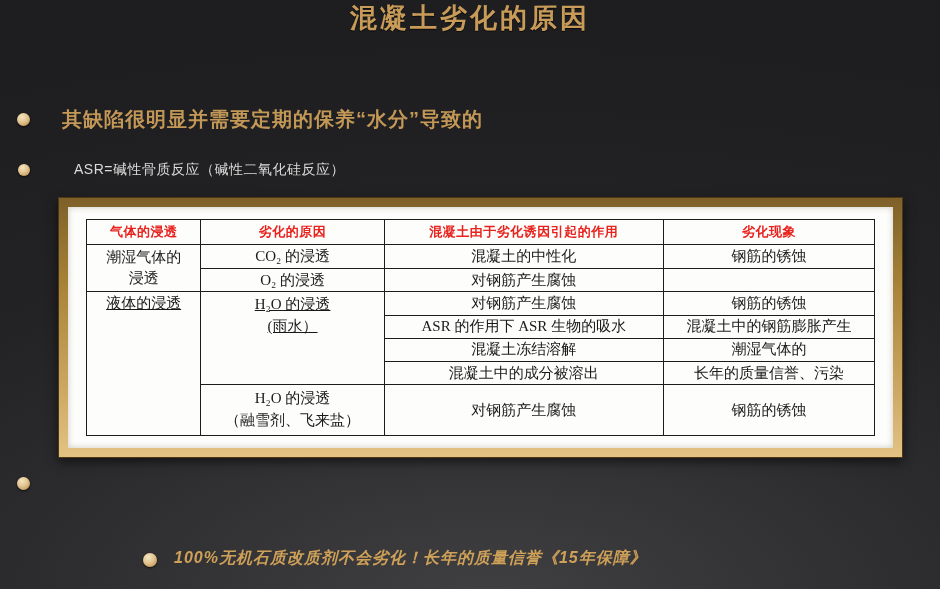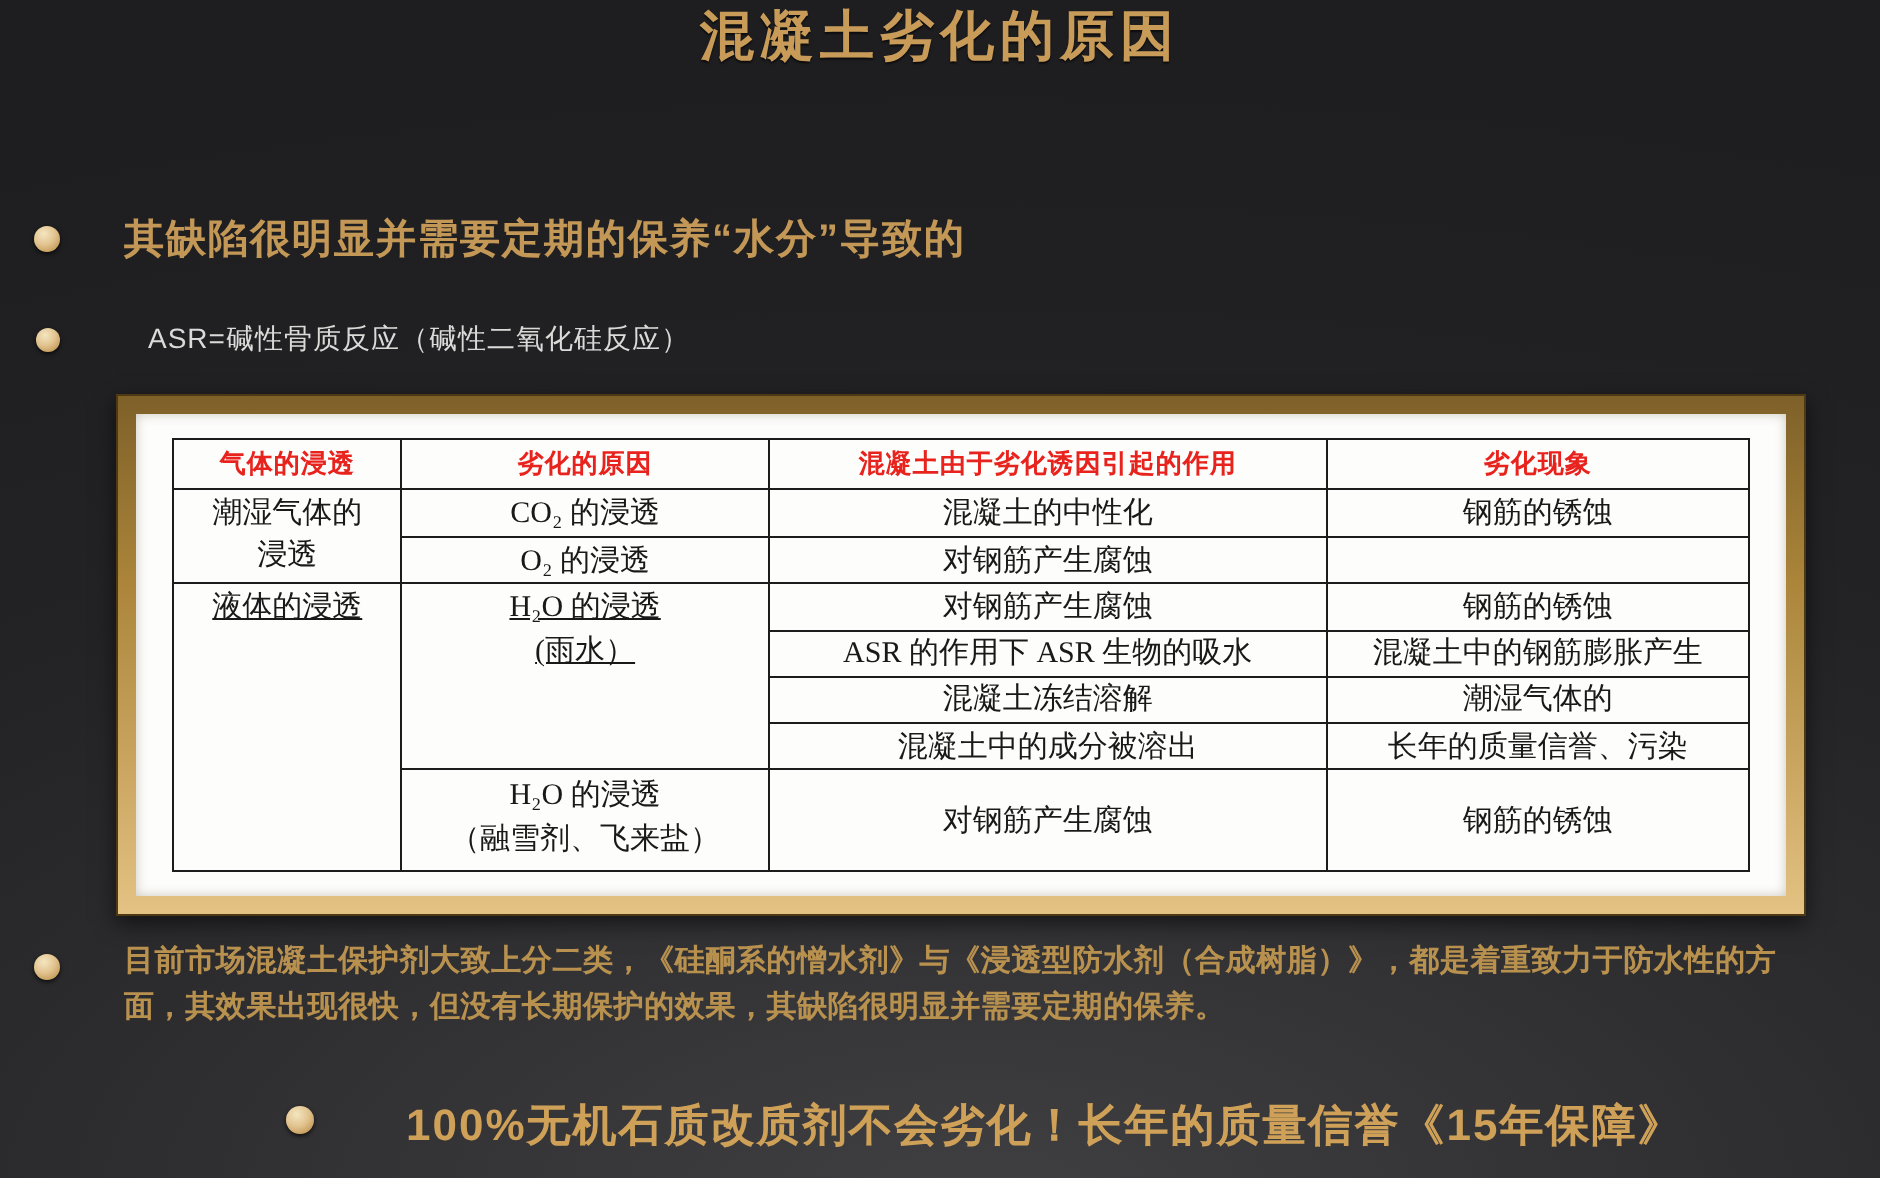--- a/index.html
+++ b/index.html
@@ -50,24 +50,25 @@
     color: #dadad8;
   }
   .b3-text {
     left: 62px; top: 470px; width: 852px;
     font-size: 15px; font-weight: bold;
     line-height: 1.52;
     letter-spacing: .3px;
     color: #b9914f;
   }
   .b4-text {
-    left: 203px; top: 548px;
-    font-size: 22px; font-weight: bold;
+    left: 174px; top: 548px;
+    font-size: 16px; font-weight: bold;
     letter-spacing: 1px;
     color: #cfa158;
+    font-style: italic;
   }
 
   
   .gold-frame {
     left: 58px; top: 197px;
     width: 845px; height: 261px;
     box-sizing: border-box;
     padding: 9px;
     background: linear-gradient(to bottom, #7e6029 0%, #a98439 35%, #c9a45f 70%, #e3c283 100%);
     border: 1px solid #4d3a14;
@@ -176,18 +177,17 @@
 （融雪剂、飞来盐）</td>
           <td>对钢筋产生腐蚀</td>
           <td>钢筋的锈蚀</td>
         </tr>
       </tbody>
         </table>
     </div>
   </div>
 
   <span class="abs dot dot-3"></span>
-  <div class="abs b3-text">目前市场混凝土保护剂大致上分二类，《硅酮系的憎水剂》与《浸透型防水剂（合成树脂）》，都是着重致力于防水性的方面，其效果出现很快，但没有长期保护的效果，其缺陷很明显并需要定期的保养。</div>
 
   <span class="abs dot dot-4"></span>
   <div class="abs b4-text">100%无机石质改质剂不会劣化！长年的质量信誉《15年保障》</div>
 
 </div>
 
 </body></html>

